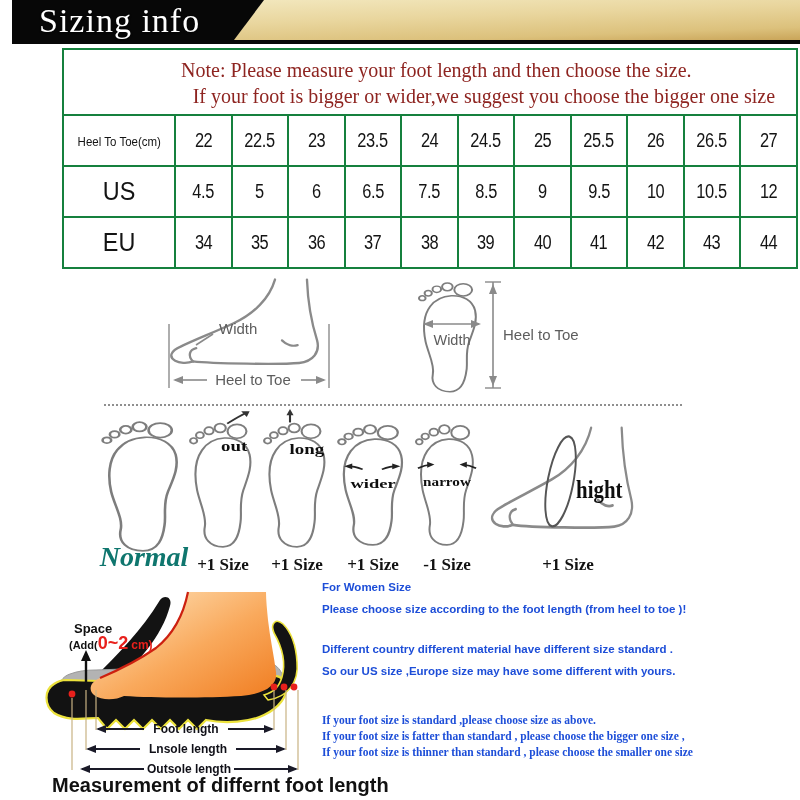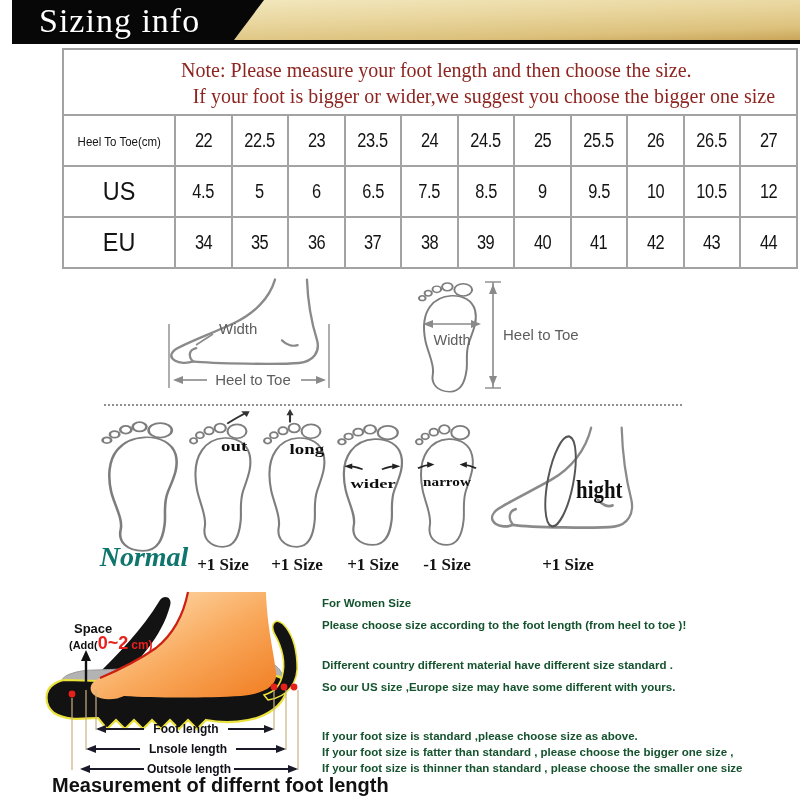--- a/index.html
+++ b/index.html
@@ -11,21 +11,21 @@
   .header-gold{position:absolute;left:222px;top:0;right:0;height:40px;
     background:linear-gradient(178deg,#f2e7bd 0%,#e9d69e 40%,#dcc17c 78%,#c9a458 100%);
     clip-path:polygon(30px 0,100% 0,100% 100%,0 100%);}
   .header-title{position:absolute;left:27px;top:2px;color:#fff;
     font-family:"Liberation Serif",serif;font-size:34px;letter-spacing:1px;
     text-shadow:0 1px 2px rgba(0,0,0,.8);}
 
   
   table.size-table{position:absolute;left:62px;top:48px;width:734px;
     border-collapse:collapse;table-layout:fixed;background:#fff;}
-  table.size-table td,table.size-table th{border:2px solid #a3a3a3;text-align:center;
+  table.size-table td,table.size-table th{border:2px solid #15803d;text-align:center;
     vertical-align:middle;padding:0;color:#141414;}
   td.note-cell{height:64px;text-align:left;}
   .note-line{font-family:"Liberation Serif",serif;font-size:20px;color:#8e2420;line-height:26px;}
   .note-line.l1{padding-left:13px;padding-top:2px;}
   .note-line.l2{padding-left:108px;}
   tr.data-row{height:51px;}
   .row-label{font-size:26px;font-weight:normal;display:inline-block;transform:scaleX(.9);}
   .row-label.small{font-size:12.5px;transform:scaleX(.92);letter-spacing:0;}
   .num{font-size:20px;display:inline-block;transform:scaleX(.82);letter-spacing:-.5px;}
 
@@ -38,23 +38,23 @@
   .normal-caption{position:absolute;left:92px;top:541px;width:104px;text-align:center;
     font-family:"Liberation Serif",serif;font-style:italic;font-weight:600;font-size:28px;color:#0f766e;}
   svg text.diagram-label{font-family:"Liberation Sans",sans-serif;fill:#5d5d5d;}
   svg text.foot-word{font-family:"Liberation Serif",serif;font-weight:bold;fill:#0e0e0e;}
 
   
   .shoe-caption{position:absolute;left:52px;top:774px;font-size:20px;font-weight:bold;color:#111;}
   svg text.meas{font-size:12px;font-weight:bold;fill:#101018;font-family:"Liberation Sans",sans-serif;}
 
   
-  .info-block{position:absolute;left:322px;top:592px;width:472px;color:#14532d;}
+  .info-block{position:absolute;left:322px;top:576px;width:472px;color:#1d4ed8;}
   .info-line{font-size:11.5px;font-weight:bold;line-height:22px;}
-  .info-line.tight{line-height:16px;}
+  .info-line.tight{line-height:16px;font-family:Liberation Serif, serif;}
   .sp18{height:18px;} .sp14{height:14px;} .sp16{height:16px;}
 </style>
 </head>
 <body>
 
 <div id="canvas">
 
   <svg width="0" height="0" style="position:absolute">
     <defs>
       <g id="fpg">

